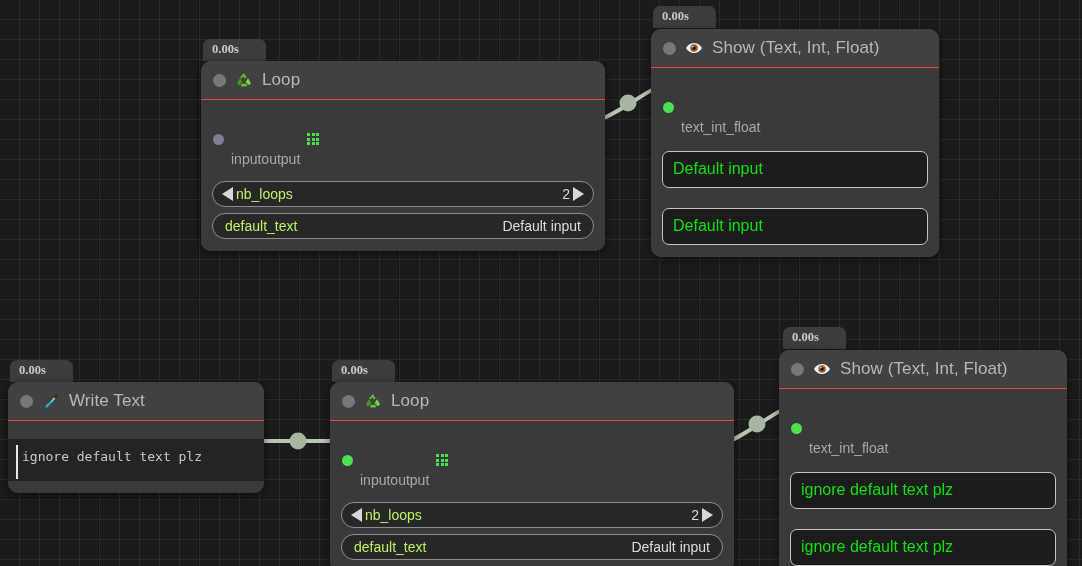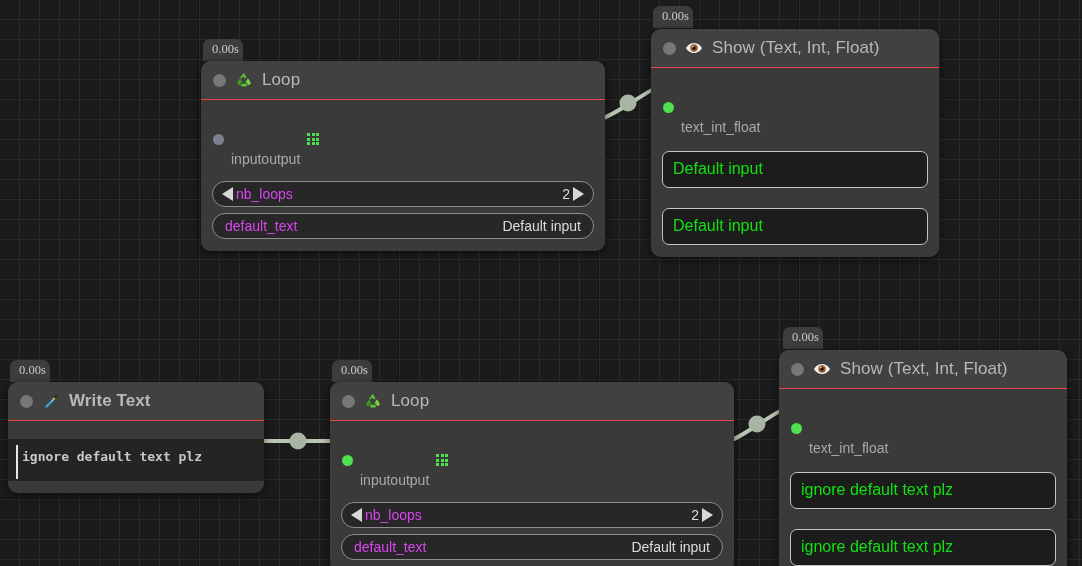--- a/index.html
+++ b/index.html
@@ -69,25 +69,26 @@
     white-space: nowrap;
     letter-spacing: 0.1px;
   }
 
   
   .timing-badge {
     position: absolute;
     background: #3d3d3d;
     color: #c9c9c9;
     font-size: 12.5px;
-    padding: 4px 4px 5px 9px;
+    padding: 4px 27px 5px 9px;
     border-radius: 7px 7px 0 0;
     z-index: 9;
     font-family: "Liberation Serif", serif;
     line-height: 1;
+    font-weight: bold;
   }
 
   
   .socket-row {
     display: flex;
     align-items: center;
     justify-content: flex-start;
     padding: 3px 1px 8px 1px;
   }
   .socket-left, .socket-right {
@@ -125,21 +126,21 @@
     justify-content: space-between;
     height: 26px;
     margin-top: 6px;
     border: 1px solid #8d8d8d;
     border-radius: 13px;
     background: #272727;
     padding: 12px 12px;
     box-sizing: border-box;
   }
   .param.stepper { padding: 0 9px; }
-  .param-name  { color: #d946ef; font-size: 14px; }
+  .param-name  { color: #bef264; font-size: 14px; }
   .param-value { color: #dcdcdc; font-size: 14px; }
   .stepper-mid {
     flex: 1;
     display: flex;
     align-items: center;
     justify-content: space-between;
     padding: 0 3px;
   }
   .tri {
     width: 0; height: 0;
@@ -292,21 +293,21 @@
           <span class="socket-label">text_int_float</span>
         </div>
       </div>
       <div class="value-box">Default input</div>
       <div class="value-box" style="margin-top:20px;">Default input</div>
     </div>
   </div>
 
   <div class="timing-badge" style="left:10px; top:360px;">0.00s</div>
 
-  <div class="node" style="left:8px; top:382px; width:256px;font-weight:bold;">
+  <div class="node" style="left:8px; top:382px; width:256px;">
     <div class="node-header">
       <span class="status-dot"></span>
       <svg class="glyph" viewBox="0 0 24 24">
         <path d="M19.6 2.6 L21.6 4.6 L16.6 9.6 L14.6 7.6 Z" fill="#2a2a2a"></path>
         <path d="M16.0 7.0 L17.9 8.9 L15.6 11.2 L13.7 9.3 Z" fill="#e8b92c"></path>
         <path d="M14.5 9.2 L16.4 11.1 L7.0 20.5 L3.9 21.5 L4.9 18.4 Z" fill="#3da8c8"></path>
         <path d="M14.5 9.2 L15.5 10.2 L6.0 19.6 L4.4 20.0 Z" fill="#6fd0e8"></path>
         <path d="M4.9 18.4 L3.9 21.5 L7.0 20.5 Z" fill="#1d5e75"></path>
         <path d="M11.2 12.5 L13.1 14.4 L8.2 19.3 L6.3 17.4 Z" fill="#2b7f9c" opacity="0.5"></path>
       </svg>

